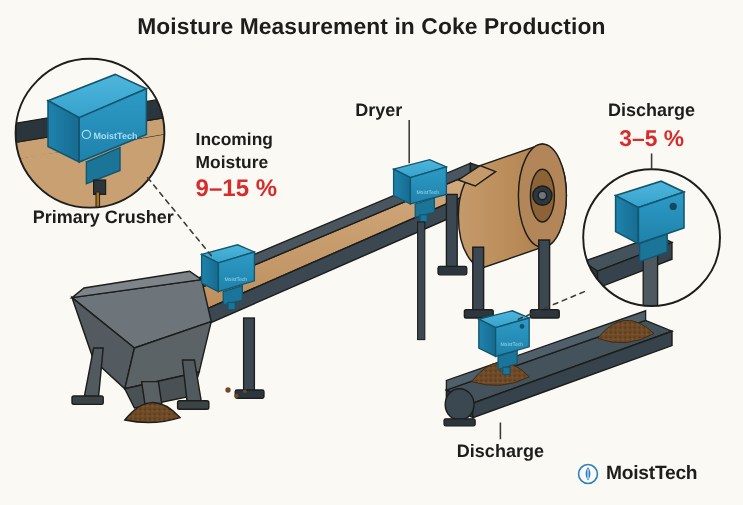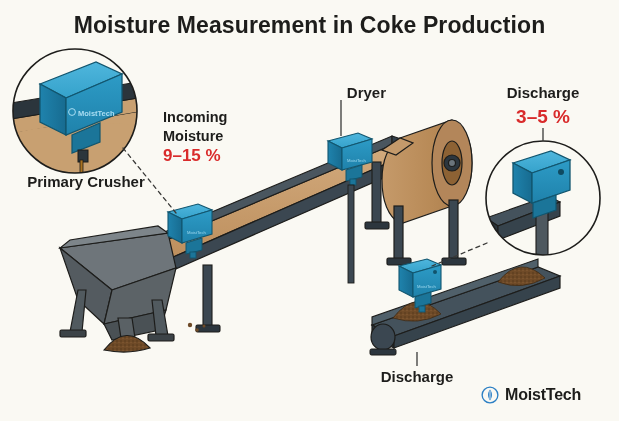--- a/index.html
+++ b/index.html
@@ -10,39 +10,39 @@
     overflow:hidden;
     position:relative;
   }
   #stage{position:absolute;inset:0;width:619px;height:421px;}
   #art{position:absolute;left:0;top:0;width:619px;height:421px;}
 
   .txt{position:absolute;white-space:nowrap;}
 
   #title{
     left:0;top:12px;width:619px;text-align:center;
-    font-size:23px;font-weight:bold;color:#1d1d1b;
+    font-size:19px;font-weight:bold;color:#1d1d1b;
     letter-spacing:.1px;
   }
   #primary-crusher-label{
     left:26px;top:172px;width:120px;text-align:center;
     font-size:15px;font-weight:bold;color:#1d1d1b;line-height:19px;
     white-space:normal;
   }
   #incoming-block{
     left:163px;top:108px;width:110px;
     font-size:14.5px;font-weight:bold;color:#1d1d1b;line-height:19px;
     white-space:normal;
   }
   #incoming-value{
     left:163px;top:146px;width:110px;
-    font-size:17px;font-weight:bold;color:#d92b2b;
+    font-size:20px;font-weight:bold;color:#d92b2b;
   }
   #dryer-label{
-    left:296px;top:84px;width:90px;text-align:right;
+    left:296px;top:84px;width:90px;text-align:left;
     font-size:15px;font-weight:bold;color:#1d1d1b;
   }
   #discharge-top-label{
     left:483px;top:84px;width:120px;text-align:center;
     font-size:15px;font-weight:bold;color:#1d1d1b;
   }
   #discharge-top-value{
     left:483px;top:106px;width:120px;text-align:center;
     font-size:19px;font-weight:bold;color:#d92b2b;
   }

